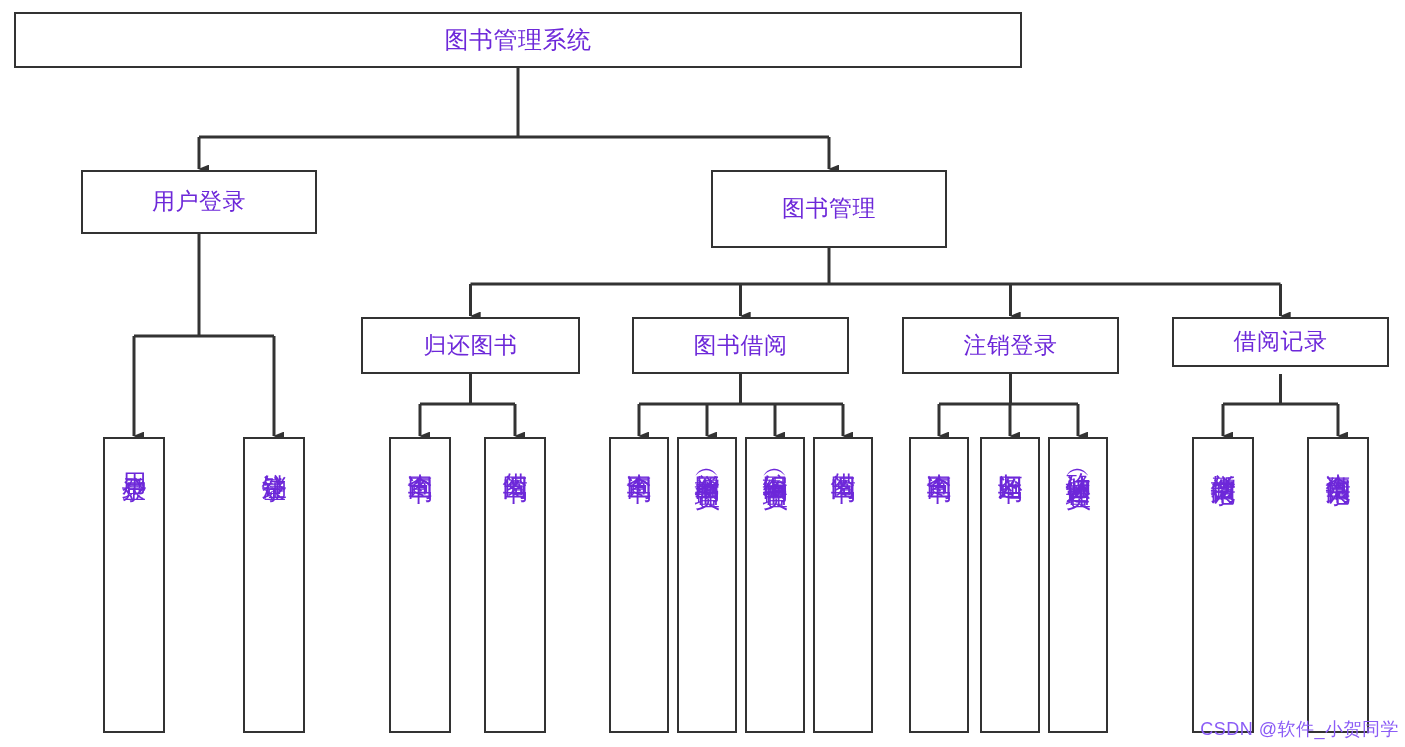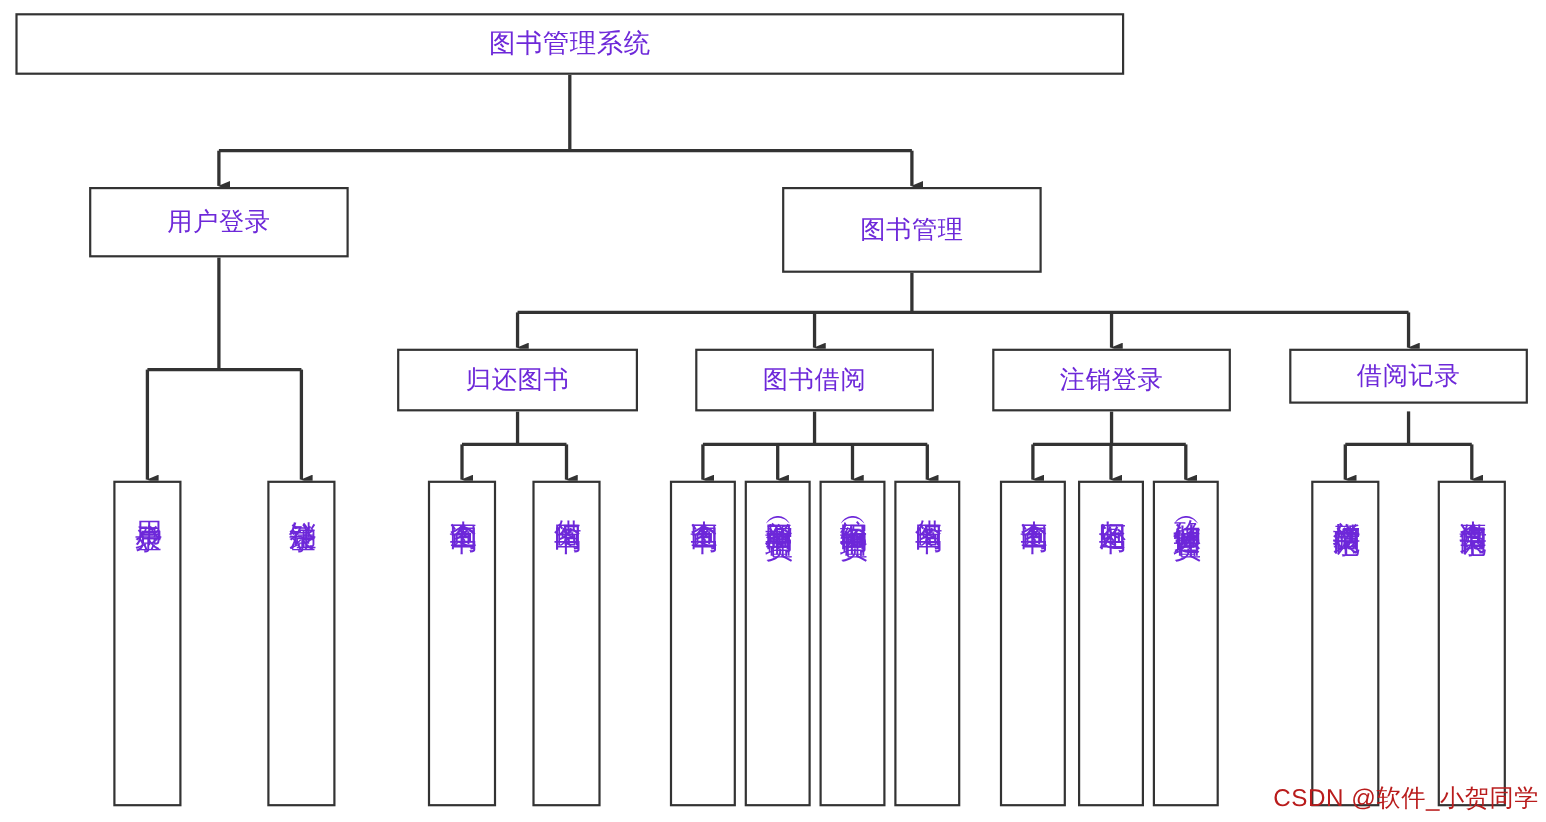--- a/index.html
+++ b/index.html
@@ -61,22 +61,22 @@
     text-orientation: upright;
     font-size: 25px;
     line-height: 1.02;
     letter-spacing: 2px;
     white-space: pre;
   }
   #watermark {
     position: absolute;
     right: 6px;
     bottom: 6px;
-    font-size: 22px;
-    color: #b91c1c;
+    font-size: 18px;
+    color: #8b5cf6;
     letter-spacing: 0.5px;
     white-space: nowrap;
   }
 </style>
 </head>
 <body>
 
 <div id="diagram-root">
 
   <svg id="edge-layer" viewBox="0 0 1405 747" width="1405" height="747">

